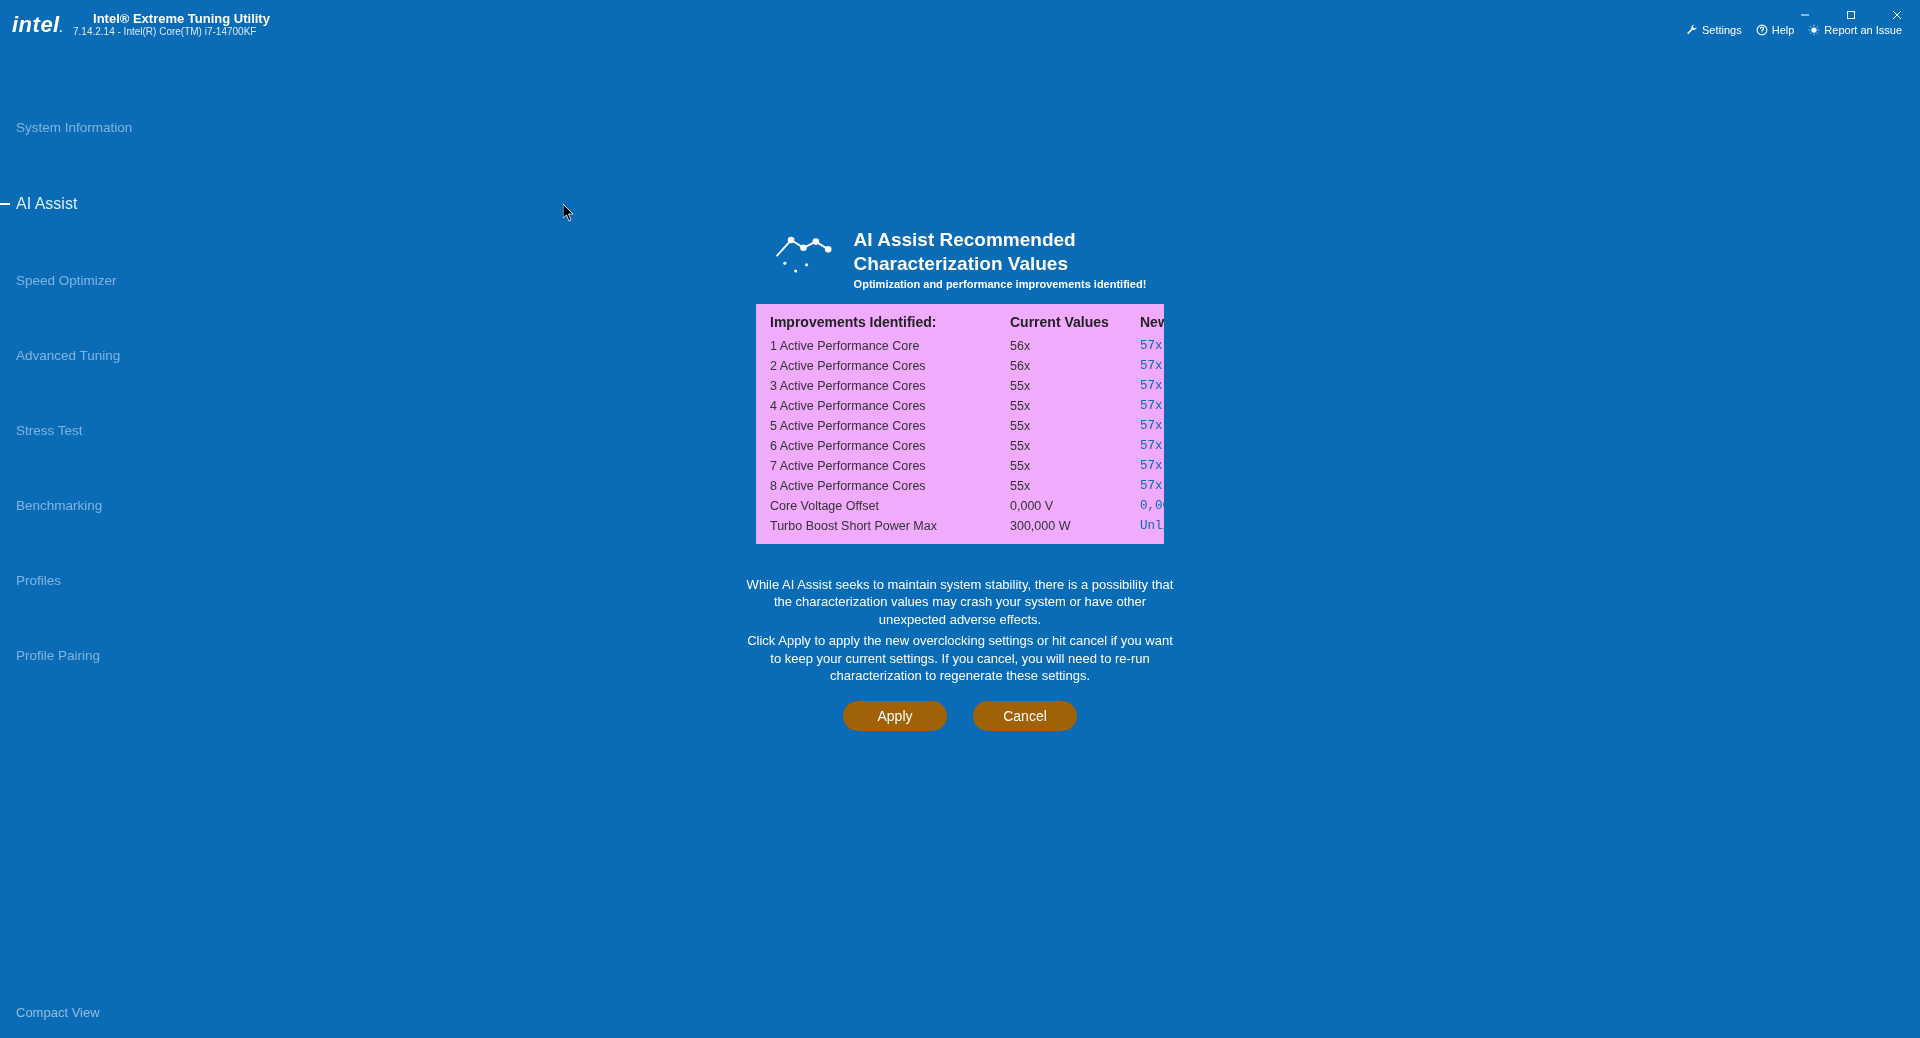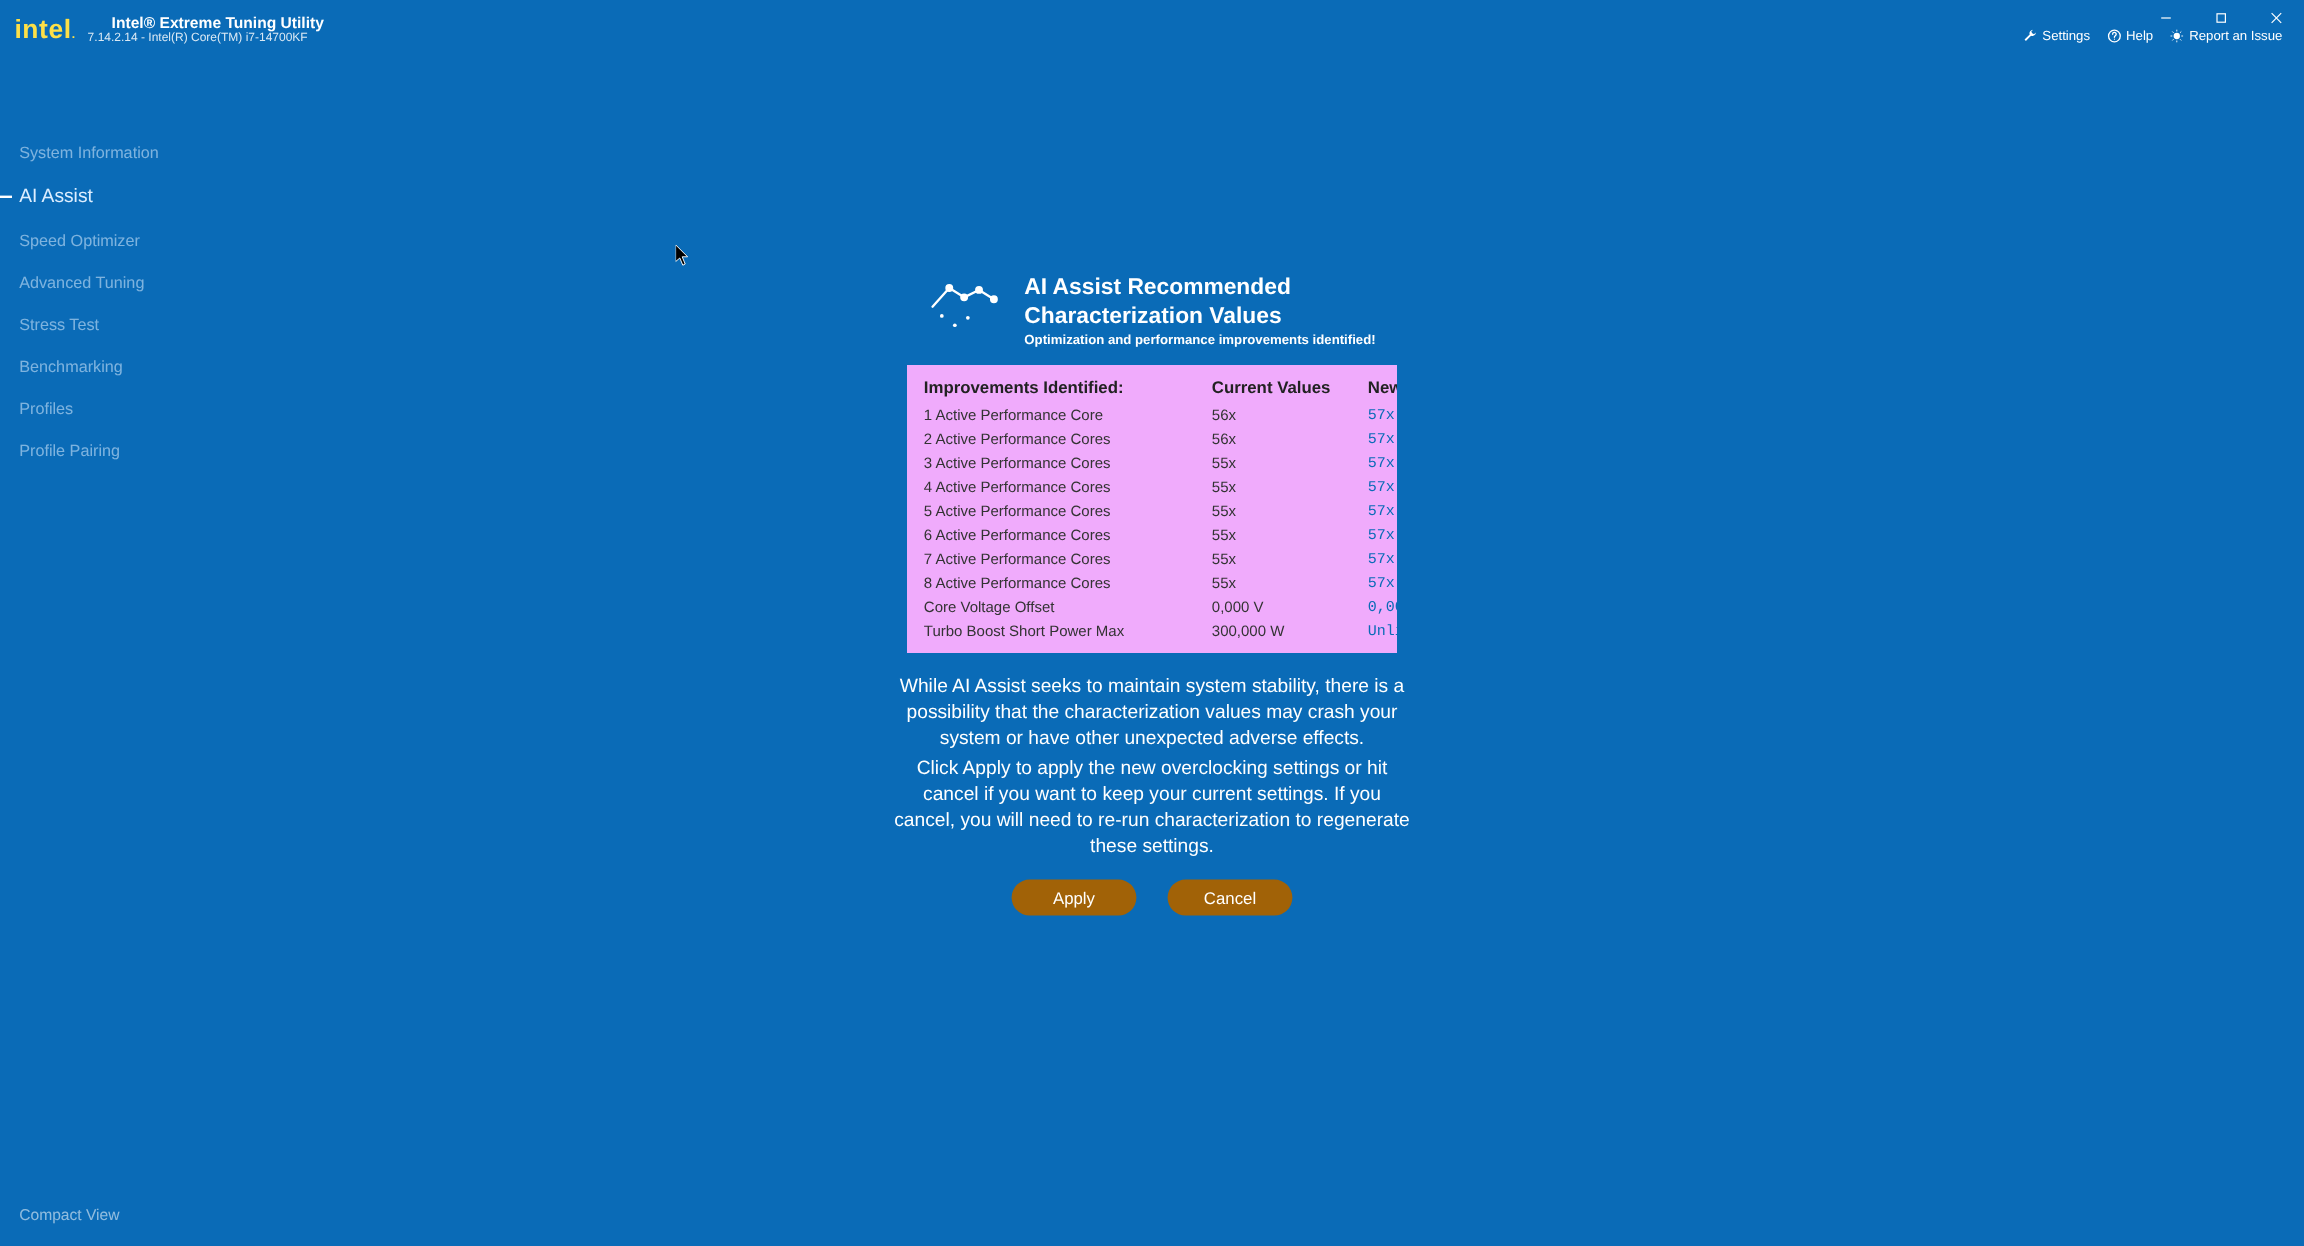--- a/index.html
+++ b/index.html
@@ -15,24 +15,25 @@
   }
   
   .titlebar {
     height: 35px;
     display: flex;
     align-items: flex-start;
     position: relative;
   }
   .logo {
     font-weight: 600;
+    font-style: italic;
     letter-spacing: 0.5px;
     font-size: 22px;
     margin: 12px 0 0 12px;
-    color: #fde047;
+    color: #ffffff;
   }
   .logo::after{ content:"."; font-size:10px; font-weight:bold;}
   .apptitle {
     margin-top: 12px;
     margin-left: 10px;
     line-height: 1.1;
   }
   .apptitle .name { font-size: 13px; font-weight: 600; padding-left: 20px; }
   .apptitle .ver  { font-size: 10px; opacity: 0.85; }
   .window-controls {
@@ -56,21 +57,21 @@
   }
   .toolbar-right .item { display: flex; align-items: center; gap: 4px; }
   .toolbar-right svg, .toolbar-right .glyph { width: 12px; height: 12px; }
 
   
   .sidenav {
     position: absolute;
     left: 0;
     top: 55px;
     width: 200px;
-    display:flex; flex-direction:column;
+    display:flex; flex-direction:column;gap:40px;
   }
   .sidenav a {
     display: block;
     padding: 10px 0 10px 16px;
     font-size: 13.5px;
     color: #ddeeff;
     opacity: 0.55;
     text-decoration: none;
   }
   .sidenav a.active {
@@ -126,22 +127,22 @@
   .hdr-row{ display:flex; font-weight:700; font-size:14px; margin-bottom:6px; color:#222;}
   .col1{ flex: 0 0 240px;}
   .col2{ flex: 0 0 130px;}
   .col3{ flex: 0 0 90px;}
   .row{ display:flex; line-height:1.6; font-size:12.5px;}
   .row .col1{ color:#333;}
   .row .col2{ color:#333;}
   .row .col3{ color:#0a6bb7; font-weight:500;font-family:Liberation Mono, monospace;}
 
   .disclaimer{
-    margin-top:14px;
-    font-size:16px;
+    margin-top:28px;
+    font-size:13px;
     text-align:center;
     line-height:1.35;
     width: 430px;
   }
   .disclaimer p{margin:4px 0;}
   .buttons{
     margin-top:12px;
     display:flex; gap:26px;
   }
   .btn{

